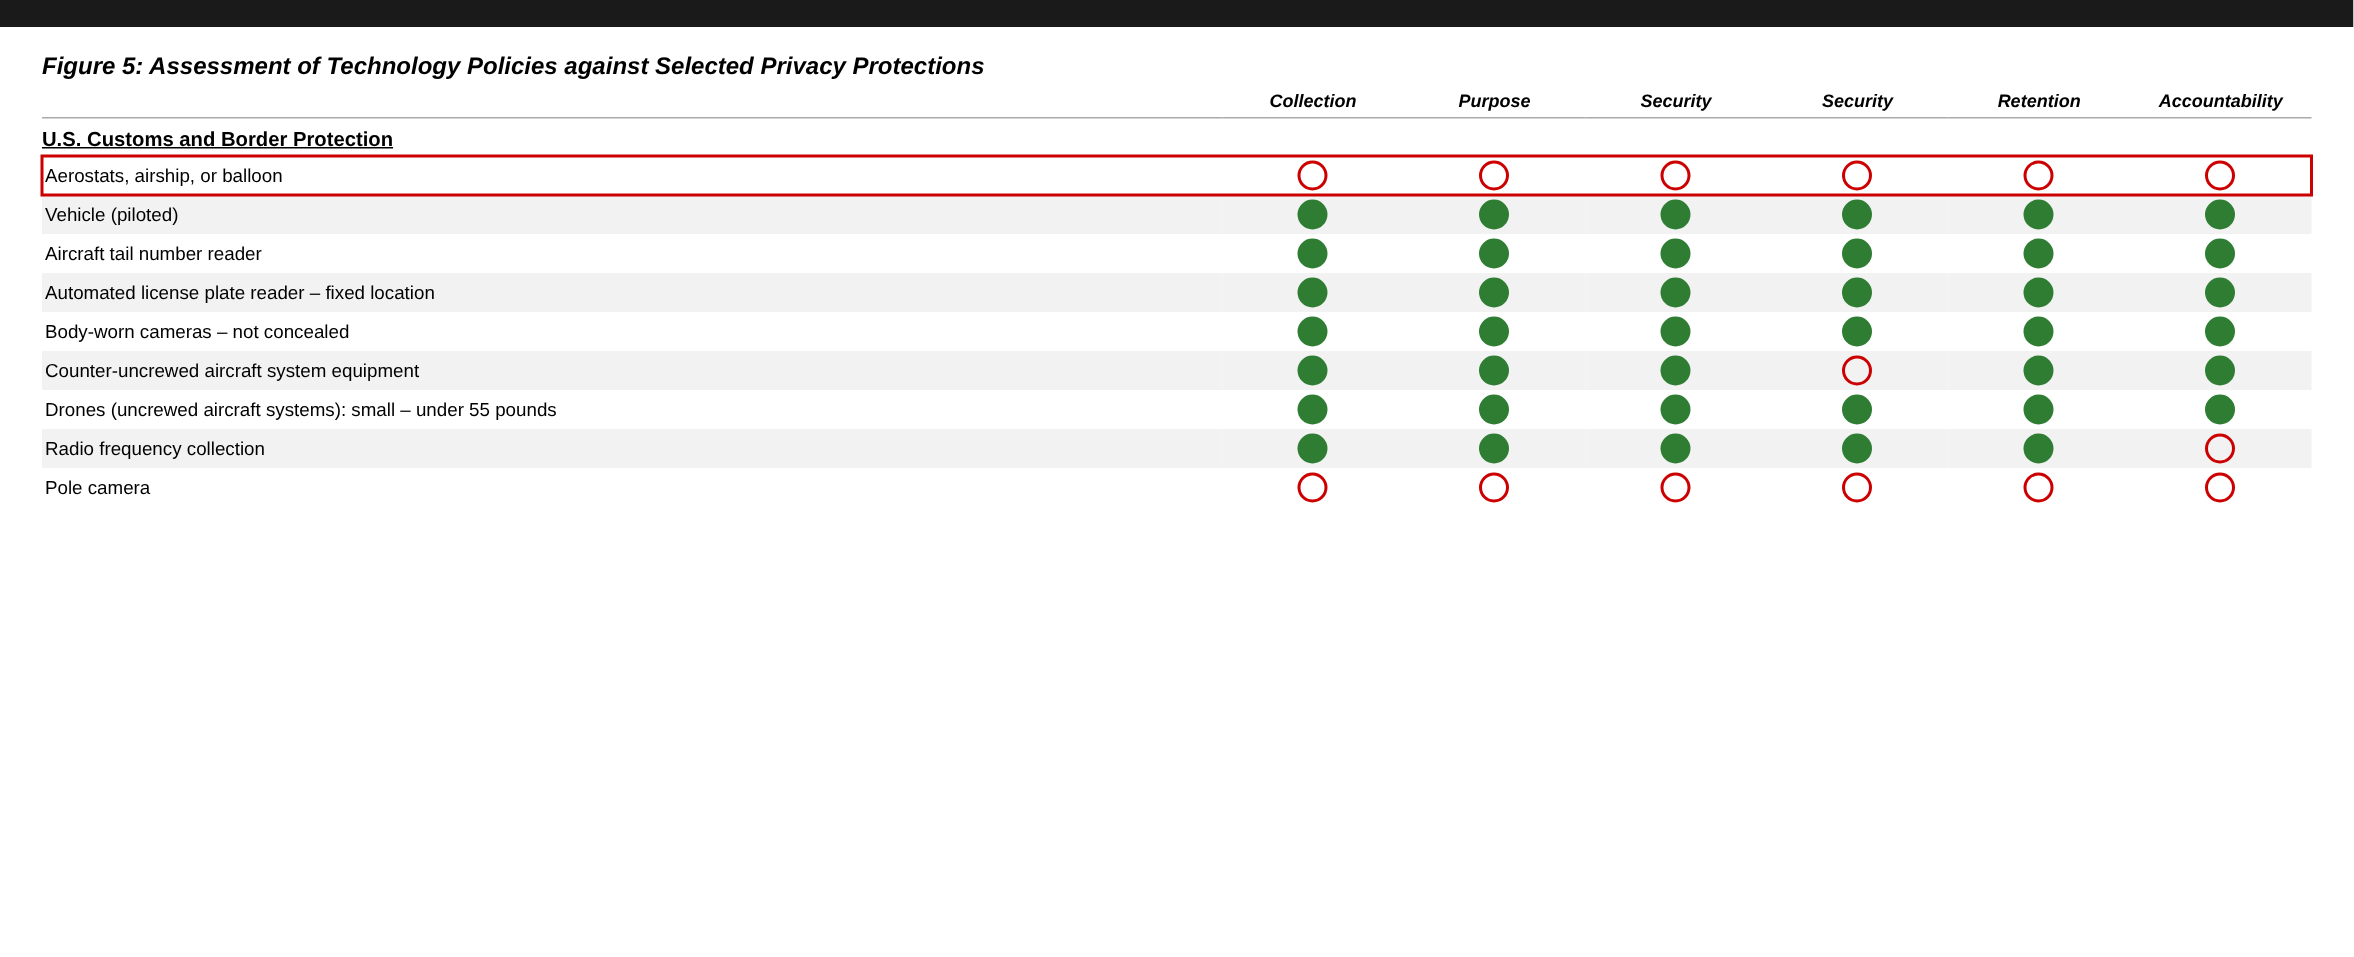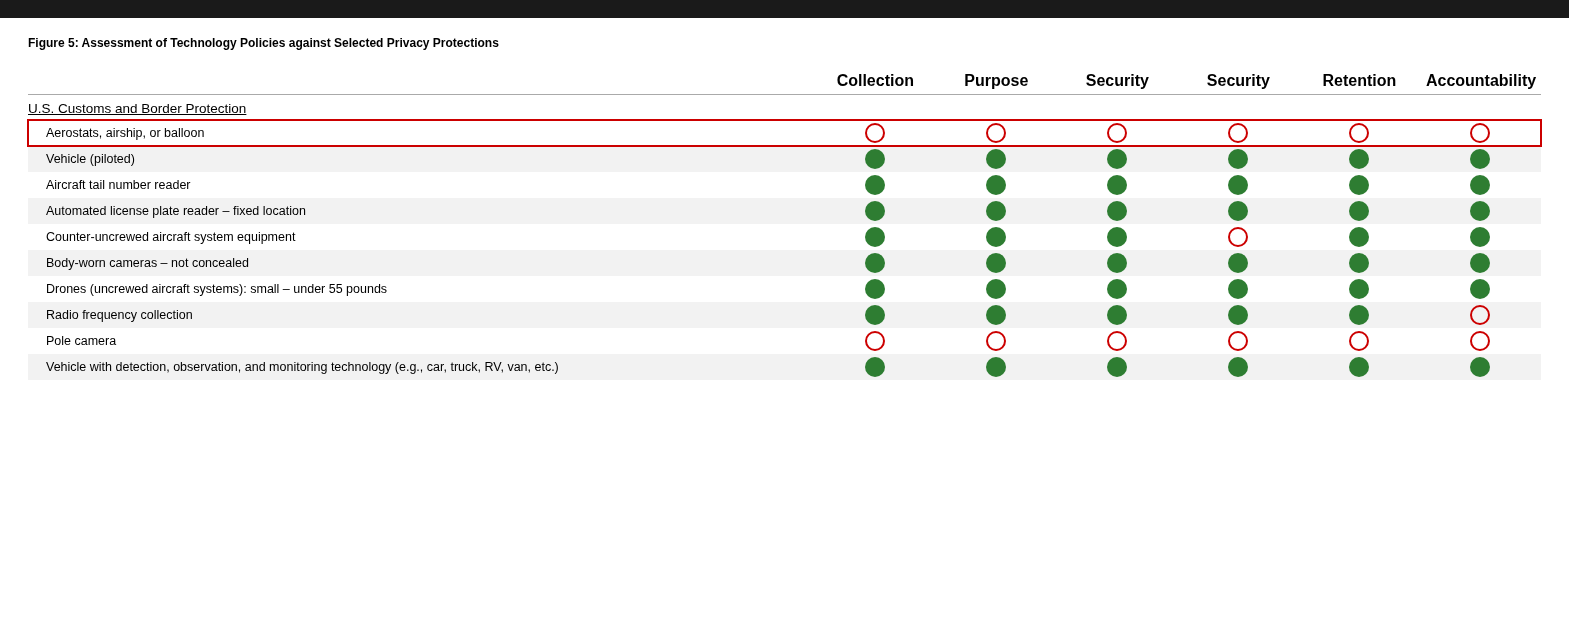--- a/index.html
+++ b/index.html
@@ -17,57 +17,59 @@
       height: 18px;
       width: 100%;
     }
 
     .content {
       padding: 18px 28px 18px 28px;
     }
 
     .figure-title {
       font-weight: bold;
-      font-size: 12px;
-      margin-bottom: 18px;
+      font-size: 16px;
+      margin-bottom: 2px;
+      font-style: italic;
     }
 
     table {
       width: 100%;
       border-collapse: collapse;
       table-layout: fixed;
     }
 
     col.label-col { width: 52%; }
     col.data-col  { width: 8%; }
 
     .header-row th {
       font-weight: bold;
-      font-size: 16px;
+      font-size: 12px;
       text-align: center;
       padding: 4px 6px;
       vertical-align: bottom;
       border-bottom: 1px solid #aaa;
+      font-style: italic;
     }
     .header-row th:first-child { text-align: left; }
 
     .section-header td {
-      font-weight: normal;
+      font-weight: bold;
       font-size: 13.5px;
       padding: 6px 0 4px 0;
       text-decoration: underline;
     }
 
     tbody tr.data-row td {
       padding: 3px 6px;
       vertical-align: middle;
       font-size: 12.5px;
     }
     tbody tr.data-row td:first-child {
-      padding-left: 18px;
+      padding-left: 2px;
     }
     tbody tr.data-row td:not(:first-child) {
       text-align: center;
     }
 
     
     tbody tr.data-row:nth-child(odd) {
       background-color: #f2f2f2;
     }
     tbody tr.data-row:nth-child(even) {
@@ -165,38 +167,38 @@
         <tr class="data-row">
           <td>Automated license plate reader – fixed location</td>
           <td><span class="circle-filled"></span></td>
           <td><span class="circle-filled"></span></td>
           <td><span class="circle-filled"></span></td>
           <td><span class="circle-filled"></span></td>
           <td><span class="circle-filled"></span></td>
           <td><span class="circle-filled"></span></td>
         </tr>
         <tr class="data-row">
+          <td>Body-worn cameras – not concealed</td>
+          <td><span class="circle-filled"></span></td>
+          <td><span class="circle-filled"></span></td>
+          <td><span class="circle-filled"></span></td>
+          <td><span class="circle-filled"></span></td>
+          <td><span class="circle-filled"></span></td>
+          <td><span class="circle-filled"></span></td>
+        </tr>
+        <tr class="data-row">
           <td>Counter-uncrewed aircraft system equipment</td>
           <td><span class="circle-filled"></span></td>
           <td><span class="circle-filled"></span></td>
           <td><span class="circle-filled"></span></td>
           <td><span class="circle-empty"></span></td>
           <td><span class="circle-filled"></span></td>
           <td><span class="circle-filled"></span></td>
         </tr>
         <tr class="data-row">
-          <td>Body-worn cameras – not concealed</td>
-          <td><span class="circle-filled"></span></td>
-          <td><span class="circle-filled"></span></td>
-          <td><span class="circle-filled"></span></td>
-          <td><span class="circle-filled"></span></td>
-          <td><span class="circle-filled"></span></td>
-          <td><span class="circle-filled"></span></td>
-        </tr>
-        <tr class="data-row">
           <td>Drones (uncrewed aircraft systems): small – under 55 pounds</td>
           <td><span class="circle-filled"></span></td>
           <td><span class="circle-filled"></span></td>
           <td><span class="circle-filled"></span></td>
           <td><span class="circle-filled"></span></td>
           <td><span class="circle-filled"></span></td>
           <td><span class="circle-filled"></span></td>
         </tr>
         <tr class="data-row">
           <td>Radio frequency collection</td>
@@ -208,25 +210,16 @@
           <td><span class="circle-empty"></span></td>
         </tr>
         <tr class="data-row">
           <td>Pole camera</td>
           <td><span class="circle-empty"></span></td>
           <td><span class="circle-empty"></span></td>
           <td><span class="circle-empty"></span></td>
           <td><span class="circle-empty"></span></td>
           <td><span class="circle-empty"></span></td>
           <td><span class="circle-empty"></span></td>
-        </tr>
-        <tr class="data-row">
-          <td>Vehicle with detection, observation, and monitoring technology (e.g., car, truck, RV, van, etc.)</td>
-          <td><span class="circle-filled"></span></td>
-          <td><span class="circle-filled"></span></td>
-          <td><span class="circle-filled"></span></td>
-          <td><span class="circle-filled"></span></td>
-          <td><span class="circle-filled"></span></td>
-          <td><span class="circle-filled"></span></td>
         </tr>
       </tbody>
   </table>
 </div>
 
 </body></html>

